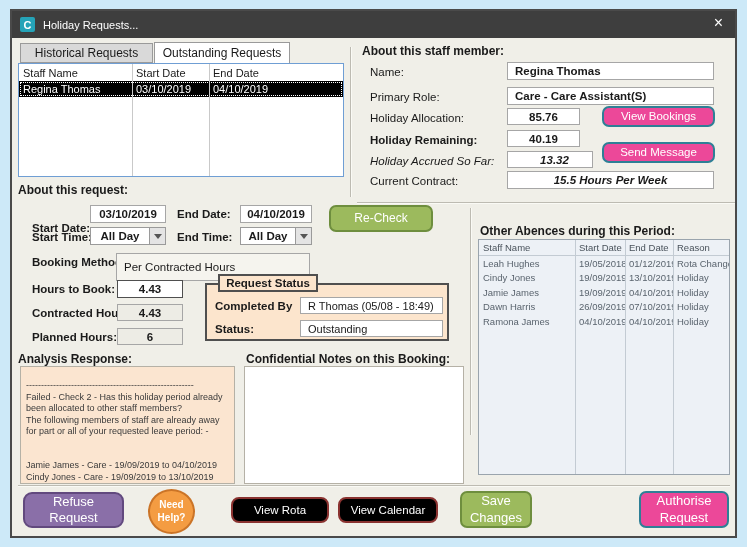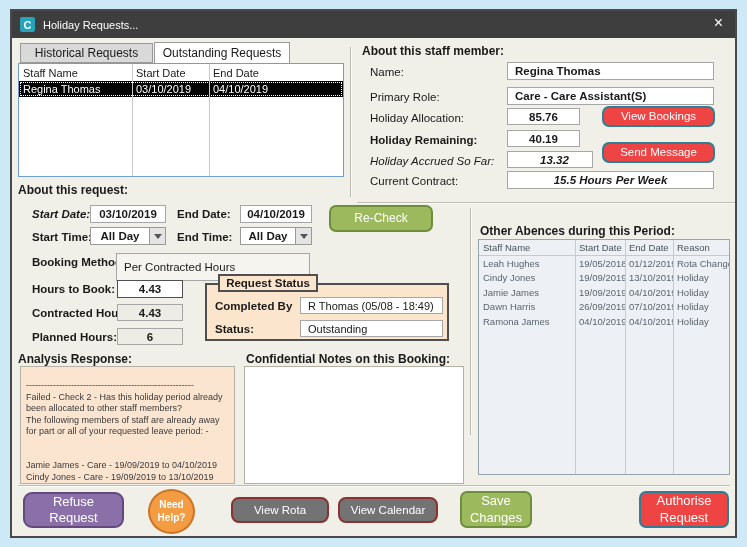--- a/index.html
+++ b/index.html
@@ -49,24 +49,24 @@
   .dd { position:absolute; background:#fff; border:1px solid #9a9a9a; font-size:11.5px; font-weight:bold;
         display:flex; align-items:center; }
   .dd .dd-val { flex:1; text-align:center; }
   .dd .dd-btn { width:16px; align-self:stretch; background:#e4e4e4; border-left:1px solid #9a9a9a;
                 display:flex; align-items:center; justify-content:center; }
   .dd .tri { width:0; height:0; border-left:4px solid transparent; border-right:4px solid transparent;
              border-top:5px solid #555; }
 
   .btn { position:absolute; display:flex; align-items:center; justify-content:center; text-align:center;
          color:#fff; cursor:pointer; border-radius:7px; line-height:1.25; }
-  .btn.teal   { background:#ef4444; border:2px solid #2e7f96; }
+  .btn.teal   { background:#ec4899; border:2px solid #2e7f96; }
   .btn.green  { background:#9cba5d; border:2px solid #6e8e3e; }
   .btn.purple { background:#8a6fa8; border:2px solid #62497e; border-radius:9px; }
-  .btn.red    { background:#737373; border:2px solid #8a3230; border-radius:8px; }
+  .btn.red    { background:#000000; border:2px solid #8a3230; border-radius:8px; }
   .btn.orange { background:#f49c42; border:2px solid #cb7427; border-radius:50%; font-weight:bold; }
 
   .status-box { position:absolute; left:193px; top:272px; width:244px; height:58px;
                 background:#fce5cd; border:2px solid #4f4f4f; }
   .status-tab { position:absolute; left:206px; top:263px; width:100px; height:18px; background:#fce5cd;
                 border:2px solid #4f4f4f; font-size:11.5px; font-weight:bold;
                 display:flex; align-items:center; justify-content:center; }
 
   .analysis-box { position:absolute; left:8px; top:355px; width:215px; height:118px;
                   background:#fbe5d0; border:1px solid #b5b1a6; font-size:9px; line-height:11.4px;
@@ -127,21 +127,21 @@
   <div class="btn teal" style="left:590px; top:95px; width:113px; height:21px; font-size:11.5px;">View Bookings</div>
   <div class="lbl b" style="left:358px; top:123px;">Holiday Remaining:</div>
   <div class="field bold center" style="left:495px; top:119px; width:73px; height:17px;">40.19</div>
   <div class="btn teal" style="left:590px; top:131px; width:113px; height:21px; font-size:11.5px;">Send Message</div>
   <div class="lbl i" style="left:358px; top:144px;">Holiday Accrued So Far:</div>
   <div class="field bi center" style="left:495px; top:140px; width:86px; height:17px;padding-left:9px;">13.32</div>
   <div class="lbl" style="left:358px; top:164px;">Current Contract:</div>
   <div class="field bi center" style="left:495px; top:160px; width:207px; height:18px;">15.5 Hours Per Week</div>
 
   <div class="sec-title" style="left:6px; top:172px;">About this request:</div>
-  <div class="lbl b" style="left:20px; top:197px;font-style:italic;">Start Date:</div>
+  <div class="lbl b" style="left:20px; top:211px;">Start Date:</div>
   <div class="field bold center" style="left:78px; top:194px; width:76px; height:18px;">03/10/2019</div>
   <div class="lbl b" style="left:165px; top:197px;">End Date:</div>
   <div class="field bold center" style="left:228px; top:194px; width:72px; height:18px;">04/10/2019</div>
   <div class="btn green" style="left:317px; top:194px; width:104px; height:27px; font-size:12px;">Re-Check</div>
   <div class="lbl b" style="left:20px; top:220px;">Start Time:</div>
   <div class="dd" style="left:78px; top:216px; width:76px; height:18px;">
     <span class="dd-val">All Day</span>
     <span class="dd-btn">
         <span class="tri"></span>
       </span>

